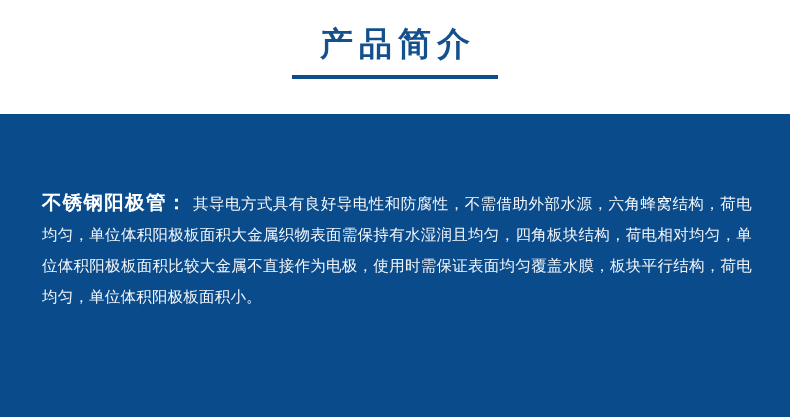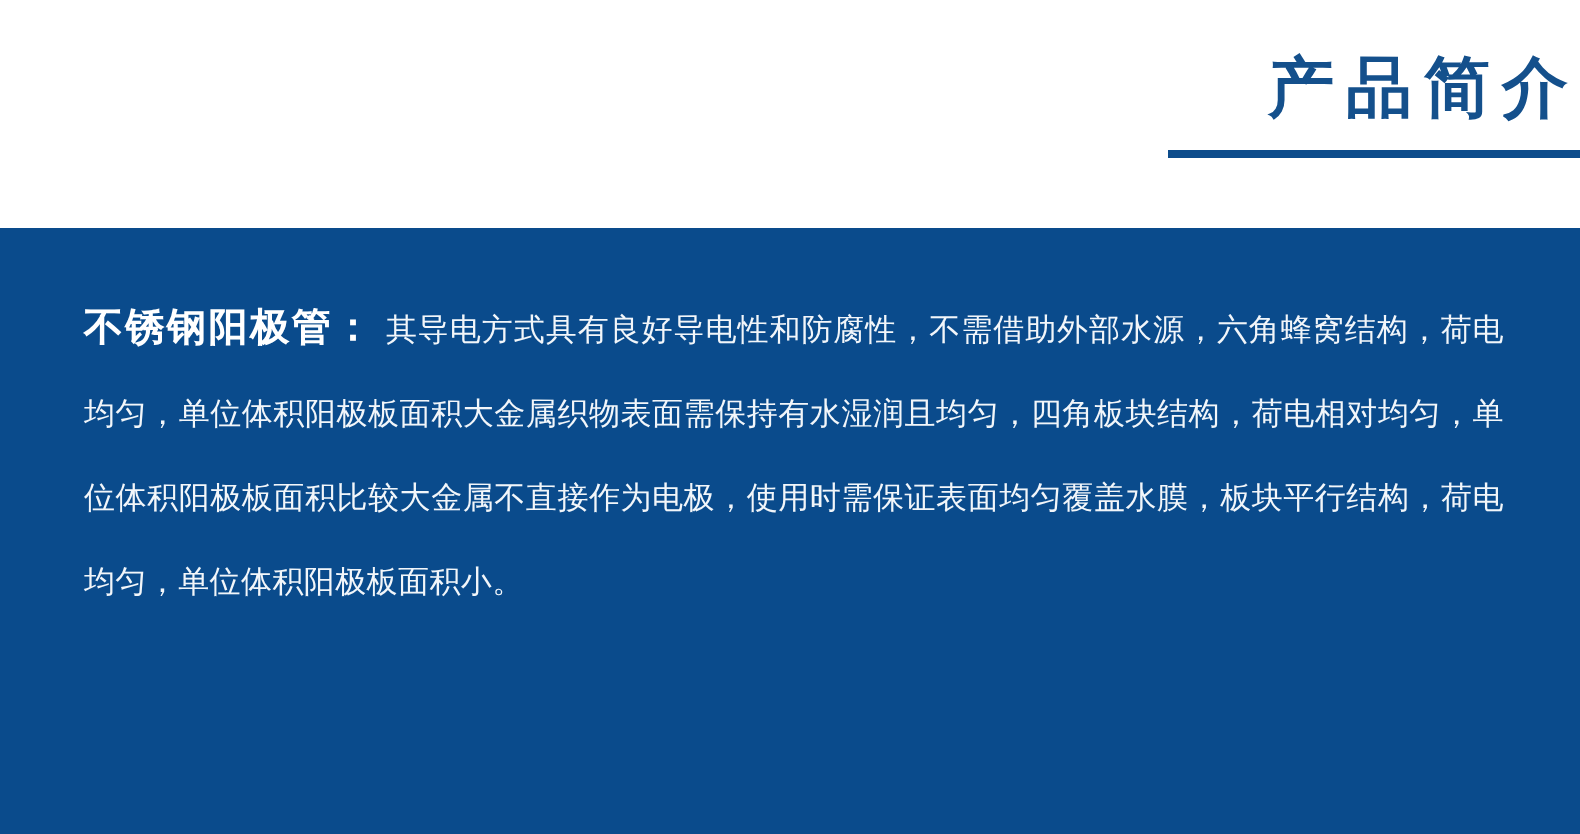--- a/index.html
+++ b/index.html
@@ -25,21 +25,21 @@
   
   .header {
     position: absolute;
     left: 0;
     top: 0;
     width: 790px;
     height: 114px;
     background: #ffffff;
     display: flex;
     flex-direction: column;
-    align-items: flex-end;
+    align-items: center;
     justify-content: flex-start;
   }
 
   .header-title {
     margin-top: 22px;
     font-size: 33px;
     font-weight: bold;
     letter-spacing: 6px;
     color: #14508c;
     line-height: 44px;
@@ -75,26 +75,27 @@
   .block-primary {
     padding-top: 29px;
   }
 
   .block-secondary {
     padding-top: 42px;
   }
 
   .para {
     font-size: 15.5px;
-    line-height: 42px;
+    line-height: 31px;
     color: #f2f6fa;
     text-align: justify;
     text-justify: inter-ideograph;
     letter-spacing: 0.2px;
     font-weight: 400;
+    margin-top: 44px;
   }
 
   .lead {
     font-size: 19.5px;
     font-weight: bold;
     color: #ffffff;
     letter-spacing: 1px;
   }
 
   .lead-colon {

